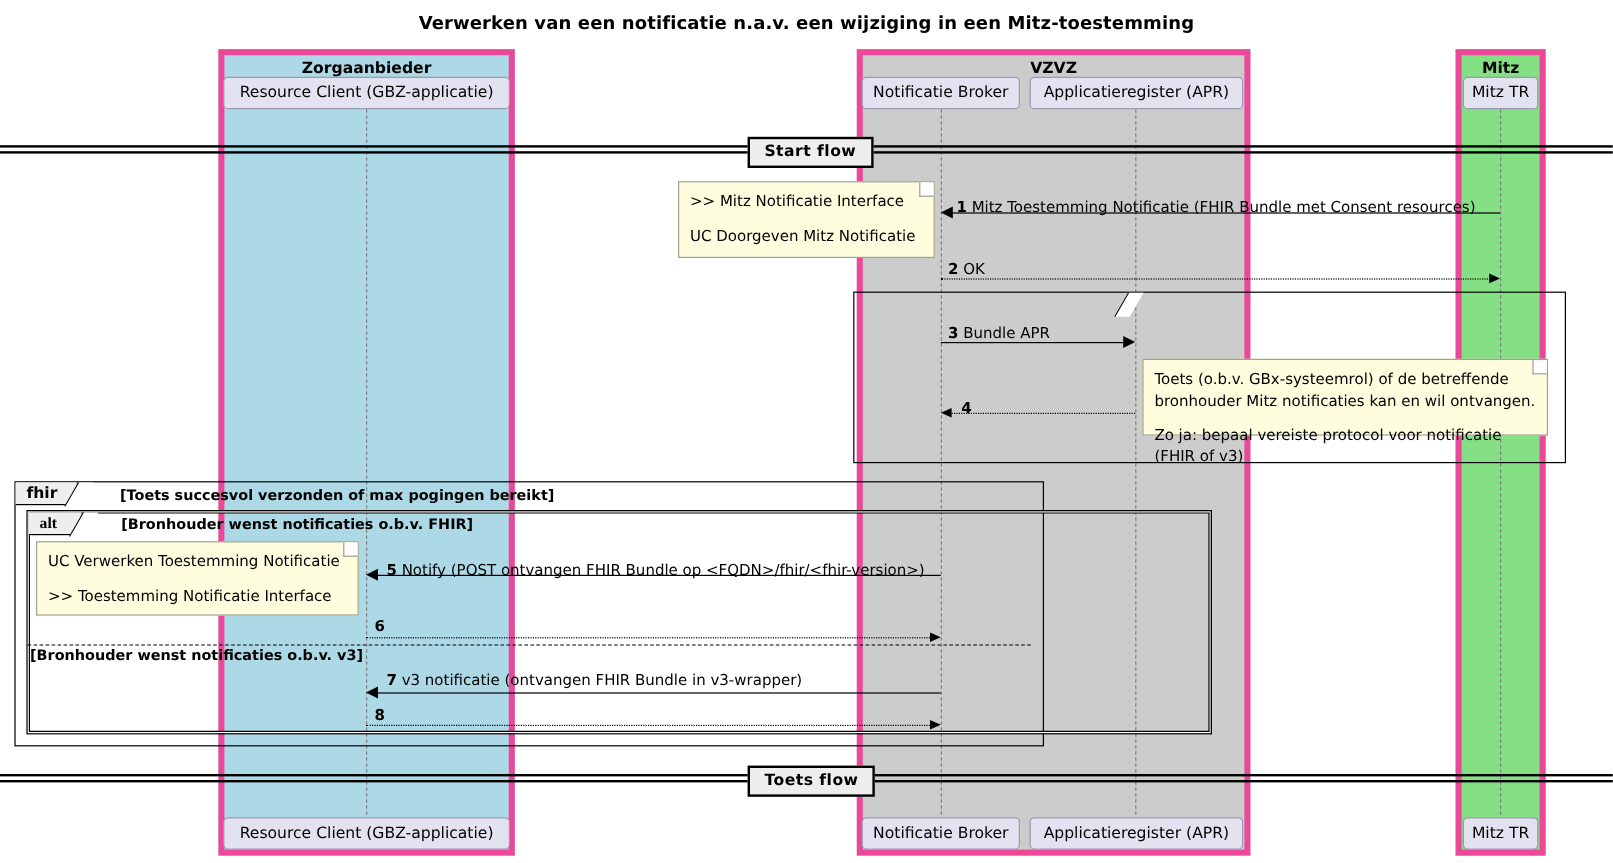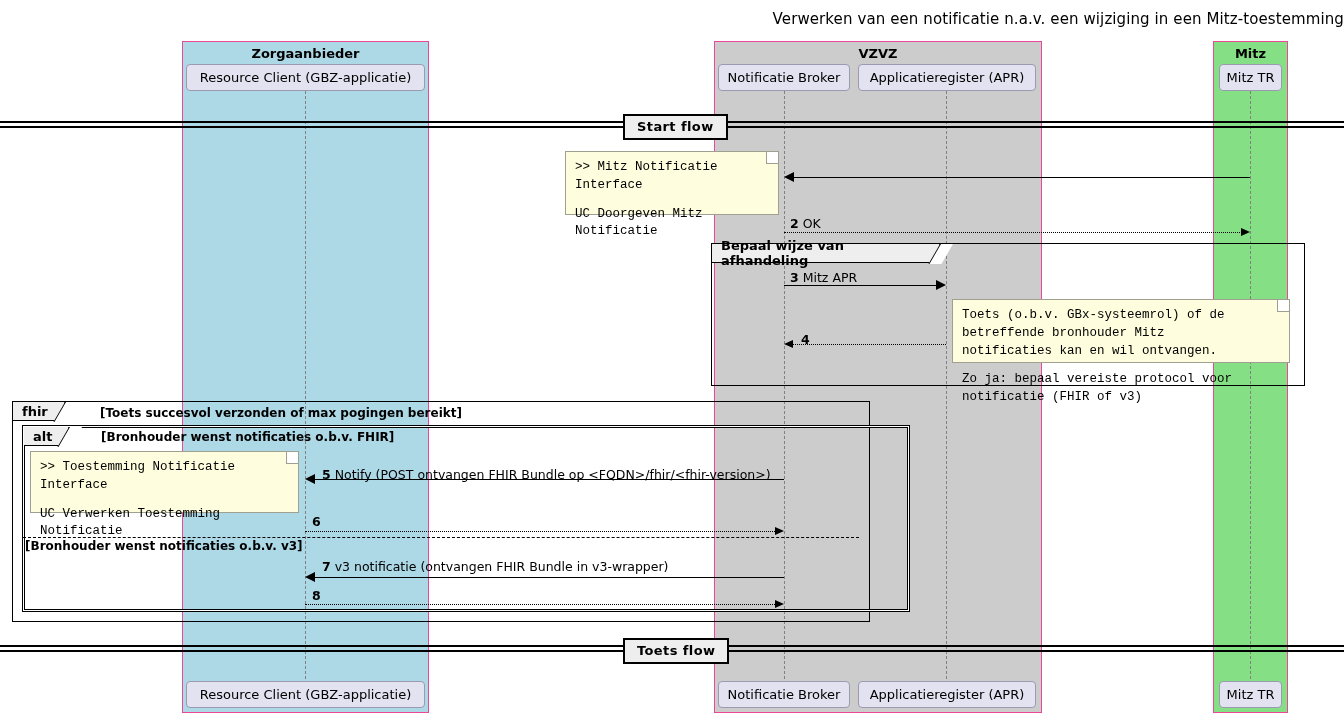--- a/index.html
+++ b/index.html
@@ -19,31 +19,31 @@
     height: 719px;
     background: #ffffff;
   }
 
   
   .diagram-title {
     position: absolute;
     left: 0;
     top: 10px;
     width: 1344px;
-    text-align: right;
+    text-align: center;
     font-size: 15px;
-    font-weight: normal;
+    font-weight: bold;
     color: #000000;
     letter-spacing: 0.1px;
   }
 
   
   .group-box {
     position: absolute;
-    border: 1px solid #ec4899;
+    border: 5px solid #ec4899;
     box-sizing: border-box;
   }
   .group-box .group-title {
     position: absolute;
     left: 0;
     top: 4px;
     width: 100%;
     text-align: center;
     font-size: 13px;
     font-weight: bold;
@@ -169,23 +169,22 @@
   .msg-label b { font-weight: bold; }
 
   
   .note {
     position: absolute;
     background: #FEFEDF;
     border: 1px solid #A0A090;
     box-sizing: border-box;
     font-size: 12.5px;
     color: #000000;
-    padding: 7px 27px 7px 9px;
+    padding: 7px 9px 7px 9px;
     line-height: 1.42;
-    font-family: Liberation Mono, monospace;
   }
   .note .fold {
     position: absolute;
     top: 0;
     right: 0;
     width: 11px;
     height: 11px;
     background: #ffffff;
     border-left: 1px solid #A0A090;
     border-bottom: 1px solid #A0A090;
@@ -231,40 +230,41 @@
   <div class="divider-label" style="left:623px; top:114px;text-align:center;">Start flow</div>
 
   <div class="note" style="left:565px; top:151px; width:214px; height:64px;">
     <div class="fold"></div>
     <p>&gt;&gt; Mitz Notificatie Interface</p>
     <p>UC Doorgeven Mitz Notificatie</p>
   </div>
 
   <div class="msg-line" style="left:790px; top:177px; width:460px;"></div>
   <div class="arrow-head left" style="left:784px; top:172px;"></div>
+  <div class="msg-label" style="left:797px; top:165px;">
+    <b>1</b>
+    <span>Mitz Toestemming Notificatie (FHIR Bundle met Consent resources)</span>
+  </div>
 
   <div class="msg-line dotted" style="left:784px; top:232px; width:458px;"></div>
   <div class="arrow-head thin right" style="left:1241px; top:228px;"></div>
   <div class="msg-label" style="left:790px; top:216px;">
     <b>2</b>
     <span>OK</span>
   </div>
 
   <div class="frame" style="left:711px; top:243px; width:594px; height:143px;">
-    <div class="frame-tab" style="width:228px;">
-      <span>Bepaal wijze van afhandeling</span>
-    </div>
     <div class="frame-tab-notch" style="left:228px;"></div>
   </div>
 
   <div class="msg-line" style="left:784px; top:285px; width:152px;"></div>
   <div class="arrow-head right" style="left:936px; top:280px;"></div>
   <div class="msg-label" style="left:790px; top:270px;">
     <b>3</b>
-    <span>Mitz APR</span>
+    <span>Bundle APR</span>
   </div>
 
   <div class="note" style="left:952px; top:299px; width:338px; height:64px;">
     <div class="fold"></div>
     <p>Toets (o.b.v. GBx-systeemrol) of de betreffende bronhouder Mitz notificaties kan en wil ontvangen.</p>
     <p>Zo ja: bepaal vereiste protocol voor notificatie (FHIR of v3)</p>
   </div>
 
   <div class="msg-line dotted" style="left:790px; top:344px; width:156px;"></div>
   <div class="arrow-head thin left" style="left:784px; top:340px;"></div>
@@ -274,35 +274,35 @@
   </div>
 
   <div class="frame" style="left:12px; top:401px; width:858px; height:221px;">
     <div class="frame-tab" style="width:52px;">
       <span>fhir</span>
     </div>
     <div class="frame-tab-notch" style="left:52px;"></div>
   </div>
   <div class="frame-cond" style="left:100px; top:406px;">[Toets succesvol verzonden of max pogingen bereikt]</div>
 
-  <div class="frame doubled" style="left:22px; top:425px; width:888px; height:187px;">
+  <div class="frame doubled" style="left:22px; top:425px; width:988px; height:187px;font-family:Liberation Serif, serif;">
     <div class="frame-tab" style="width:45px; left:1px; top:1px;">
       <span>alt</span>
     </div>
     <div class="frame-tab-notch" style="left:46px; top:1px;"></div>
   </div>
   <div class="frame-cond" style="left:101px; top:430px;">[Bronhouder wenst notificaties o.b.v. FHIR]</div>
 
   <div class="frame-divider" style="left:23px; top:537px; width:836px;"></div>
   <div class="frame-cond" style="left:25px; top:539px;">[Bronhouder wenst notificaties o.b.v. v3]</div>
 
   <div class="note" style="left:30px; top:451px; width:269px; height:62px;">
     <div class="fold"></div>
+    <p>UC Verwerken Toestemming Notificatie</p>
     <p>&gt;&gt; Toestemming Notificatie Interface</p>
-    <p>UC Verwerken Toestemming Notificatie</p>
   </div>
 
   <div class="msg-line" style="left:311px; top:479px; width:473px;"></div>
   <div class="arrow-head left" style="left:305px; top:474px;"></div>
   <div class="msg-label" style="left:322px; top:467px;">
     <b>5</b>
     <span>Notify (POST ontvangen FHIR Bundle op &lt;FQDN&gt;/fhir/&lt;fhir-version&gt;)</span>
   </div>
 
   <div class="msg-line dotted" style="left:305px; top:531px; width:472px;"></div>

